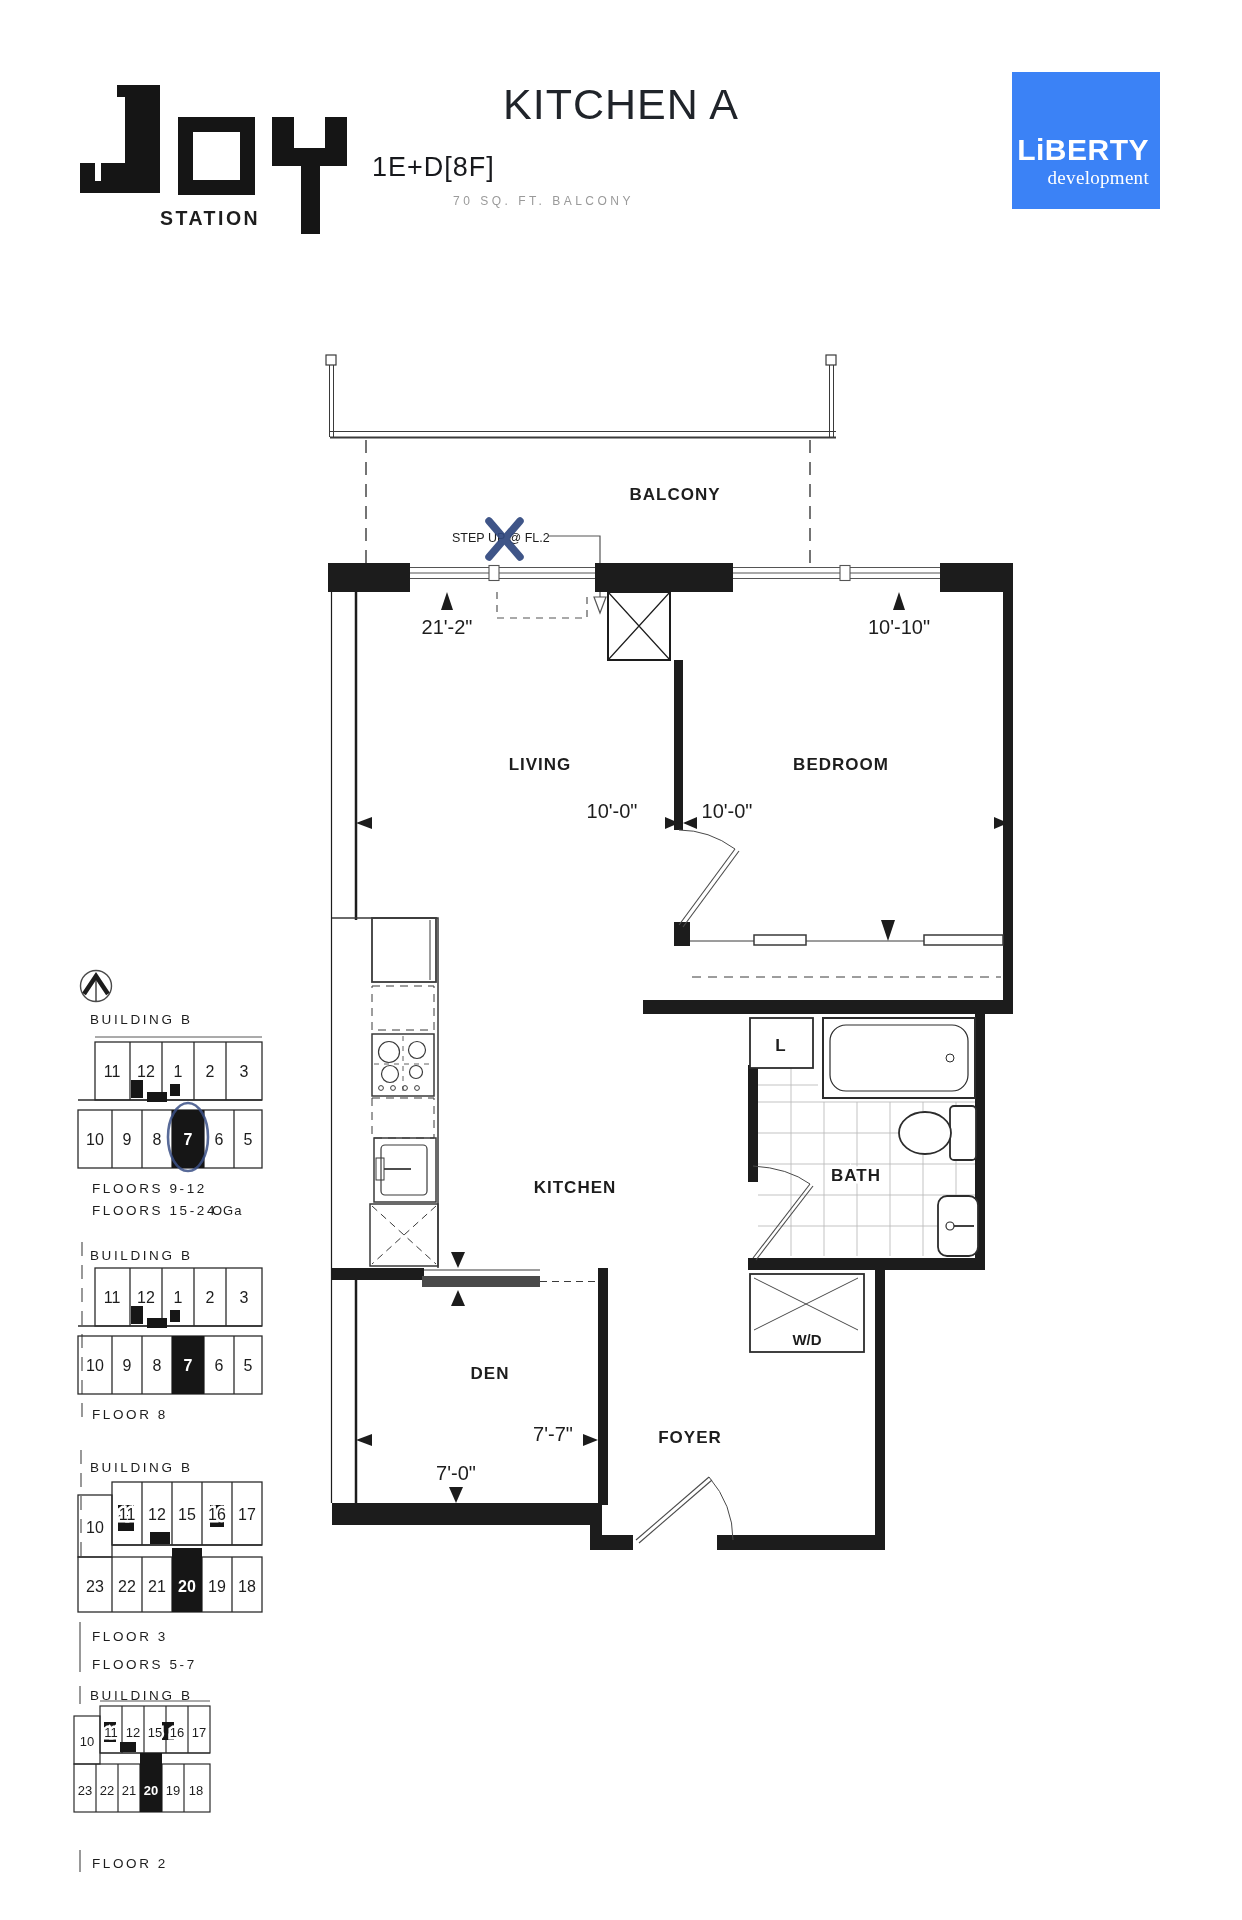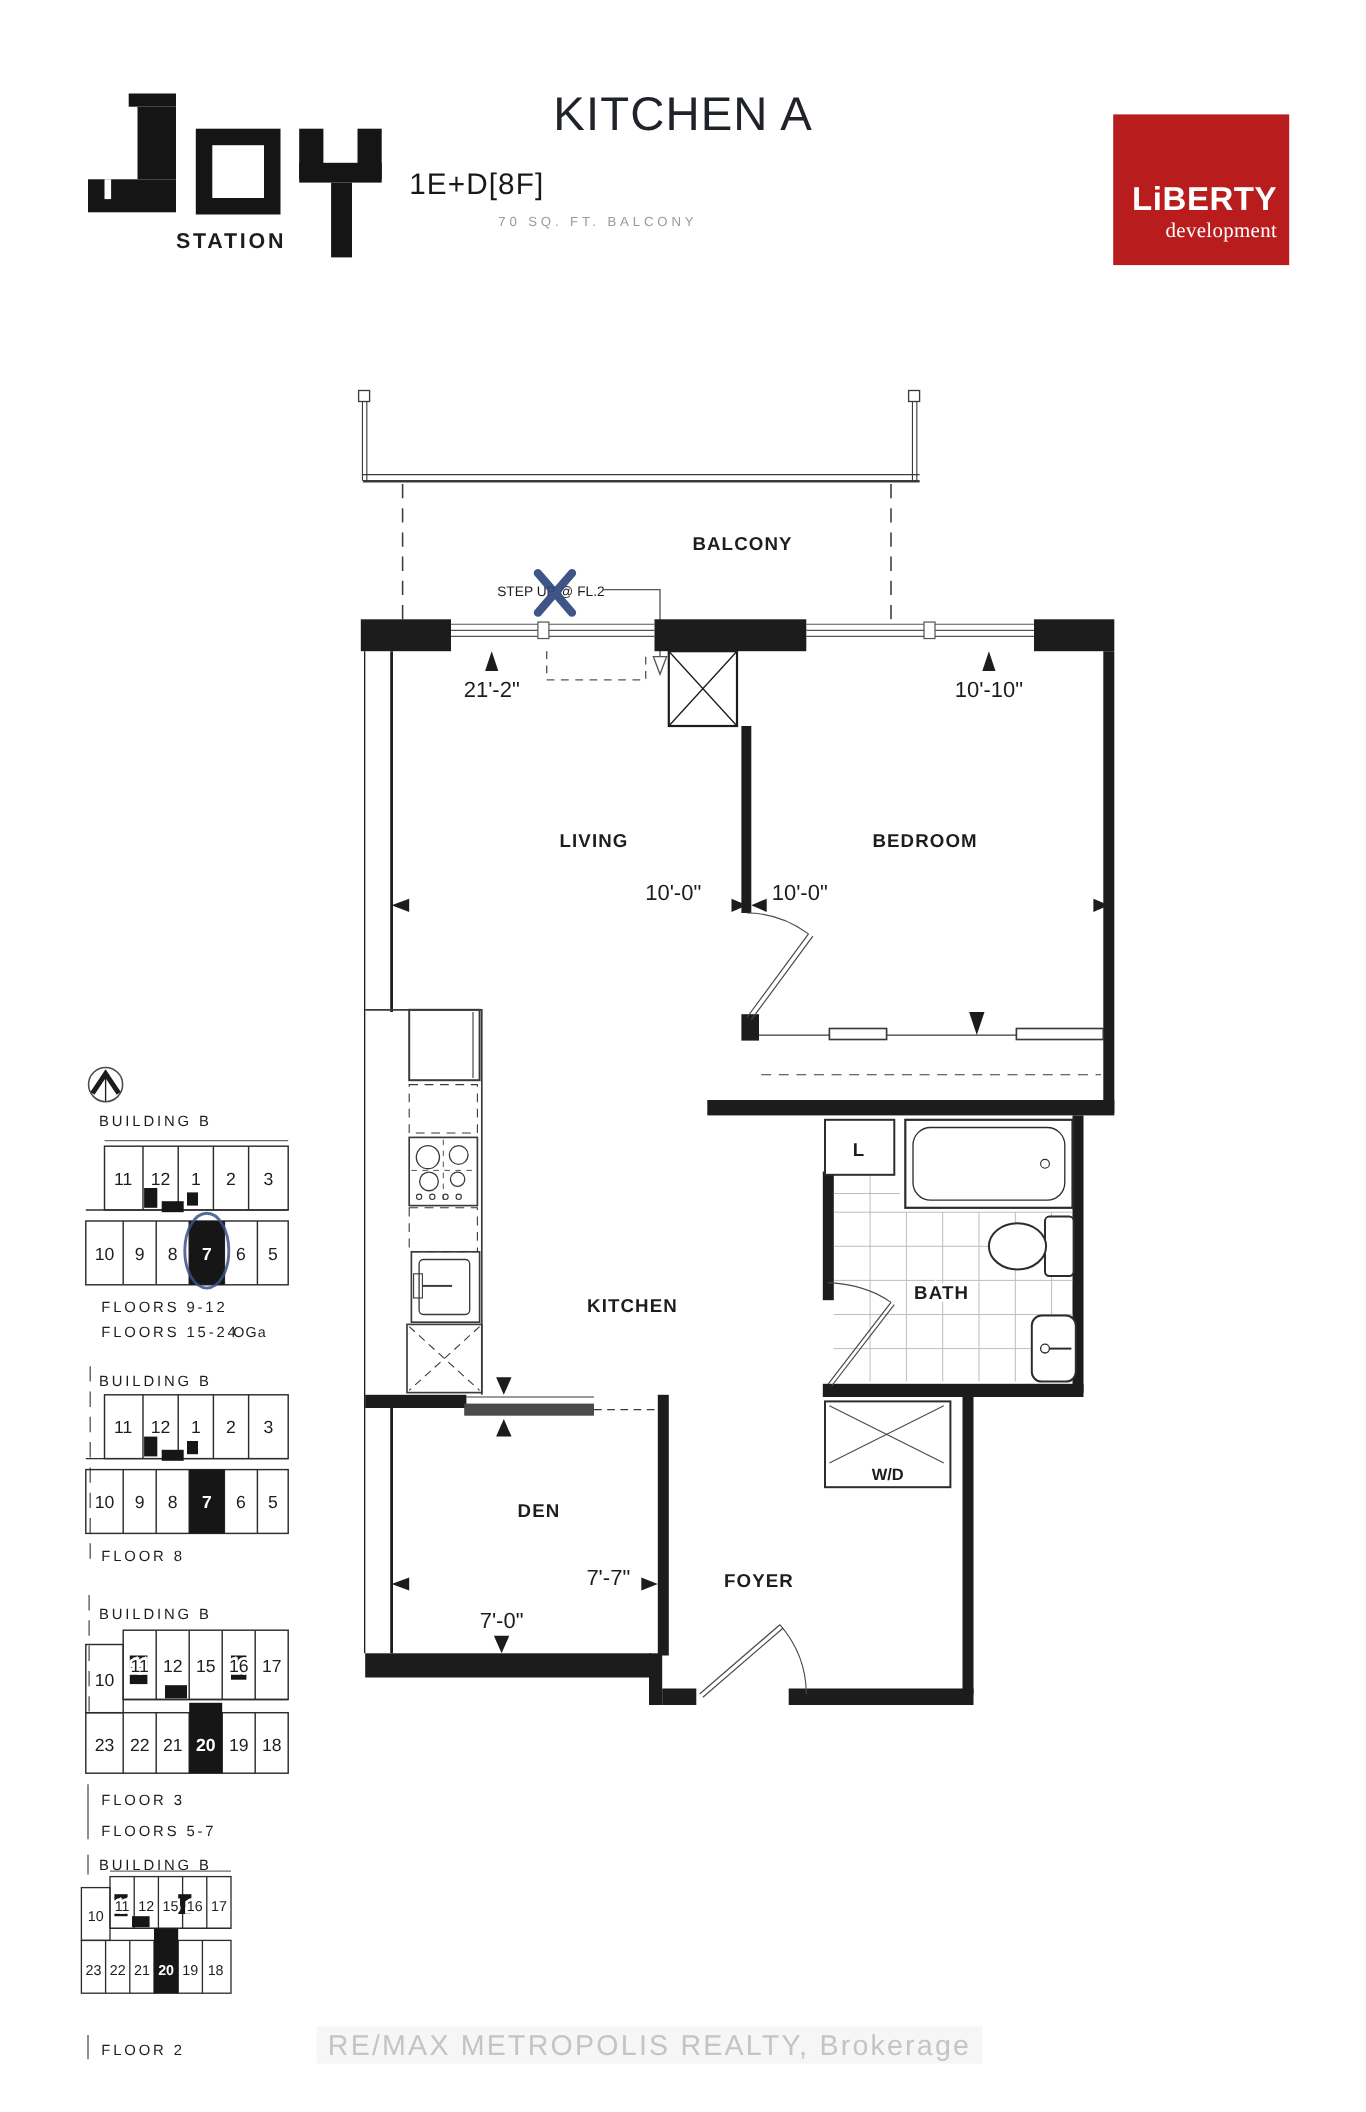--- a/index.html
+++ b/index.html
@@ -5,23 +5,23 @@
   html,body{margin:0;padding:0;background:#ffffff;}
   #canvas{position:relative;width:1242px;height:1920px;background:#ffffff;overflow:hidden;
           font-family:"Liberation Sans",sans-serif;color:#1d1d1d;}
   
   .page-title{position:absolute;left:0;top:80px;width:1242px;text-align:center;
 entry    font-family:"Liberation Serif",serif;font-size:43px;letter-spacing:1px;color:#20242a;}
   .subtitle{position:absolute;left:372px;top:152px;display:flex;align-items:baseline;gap:14px;white-space:nowrap;}
   .unit-code{font-size:27px;font-weight:normal;letter-spacing:1px;color:#17181c;}
   .unit-desc{font-size:23px;letter-spacing:4.5px;color:#3d3f44;}
   .balcony-note{position:absolute;left:453px;top:194px;font-size:12px;letter-spacing:3.5px;color:#9a9a9a;white-space:nowrap;}
-  .liberty{position:absolute;left:1012px;top:72px;width:160px;height:137px;background:#b91c1c;
+  .liberty{position:absolute;left:1012px;top:72px;width:148px;height:137px;background:#3b82f6;
            display:flex;flex-direction:column;justify-content:flex-end;align-items:flex-end;
-           padding:0 11px 20px 0;box-sizing:border-box;color:#fff;margin-top:32px;}
+           padding:0 11px 20px 0;box-sizing:border-box;color:#fff;}
   .liberty .name{font-size:30px;font-weight:bold;letter-spacing:0.5px;line-height:1;}
   .liberty .tagline{font-size:19px;margin-top:2px;letter-spacing:0.3px;font-family:Liberation Serif, serif;}
   
   #plansvg{position:absolute;left:0;top:0;width:1242px;height:1920px;}
   #plansvg text{font-family:"Liberation Sans",sans-serif;fill:#1d1d1d;paint-order:stroke;stroke:#ffffff;stroke-width:5px;}
   .rlabel{font-size:17px;font-weight:bold;letter-spacing:1px;}
   .dim{font-size:20px;}
   .small{font-size:12.5px;}
   .kpnum{font-size:16px;}
   .kpnum-sm{font-size:13px;}
@@ -405,14 +405,13 @@
       <text class="kpnum-sm" x="107" y="1795" text-anchor="middle">22</text>
       <text class="kpnum-sm" x="129" y="1795" text-anchor="middle">21</text>
       <text class="kpnum-sm kpwhite" x="151" y="1795" text-anchor="middle">20</text>
       <text class="kpnum-sm" x="173" y="1795" text-anchor="middle">19</text>
       <text class="kpnum-sm" x="196" y="1795" text-anchor="middle">18</text>
       <line x1="80" y1="1850" x2="80" y2="1872" stroke="#555" stroke-width="1.2"></line>
       <text class="kpcap" x="92" y="1868">FLOOR 2</text>
     </g>
   </svg>
 
-  <div class="watermark">RE/MAX METROPOLIS REALTY, Brokerage</div>
 </div>
 
 </body></html>

